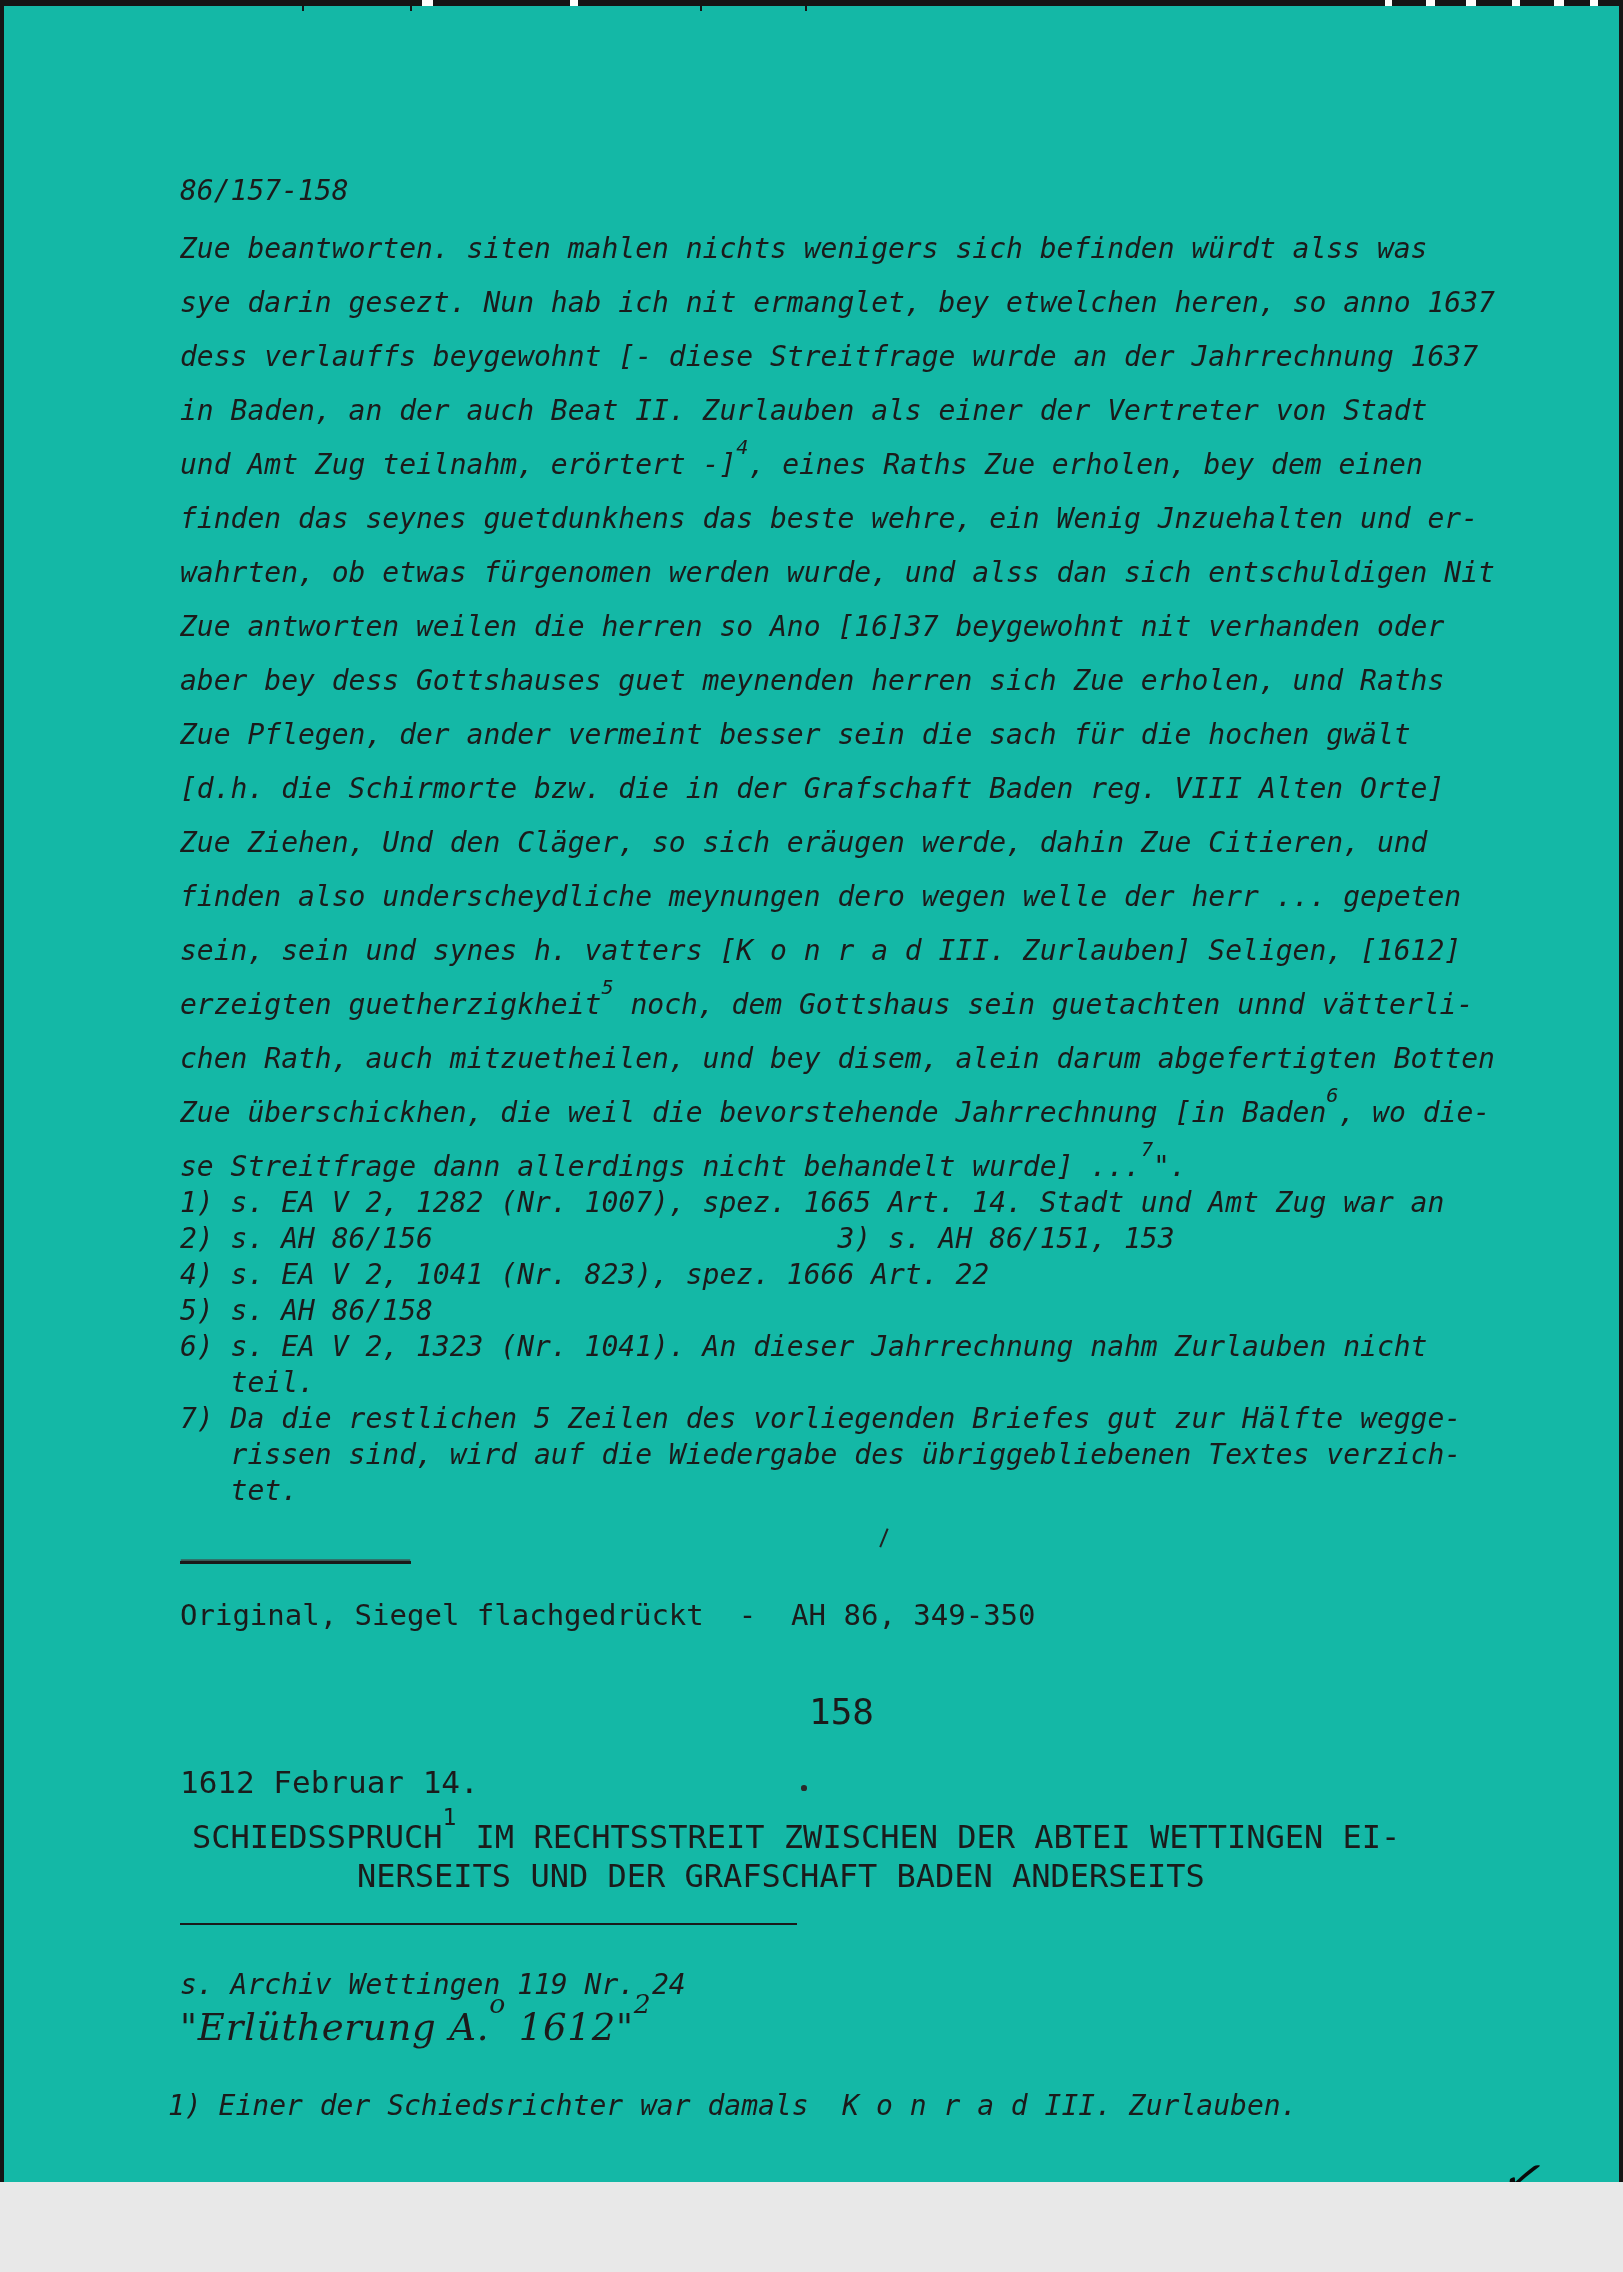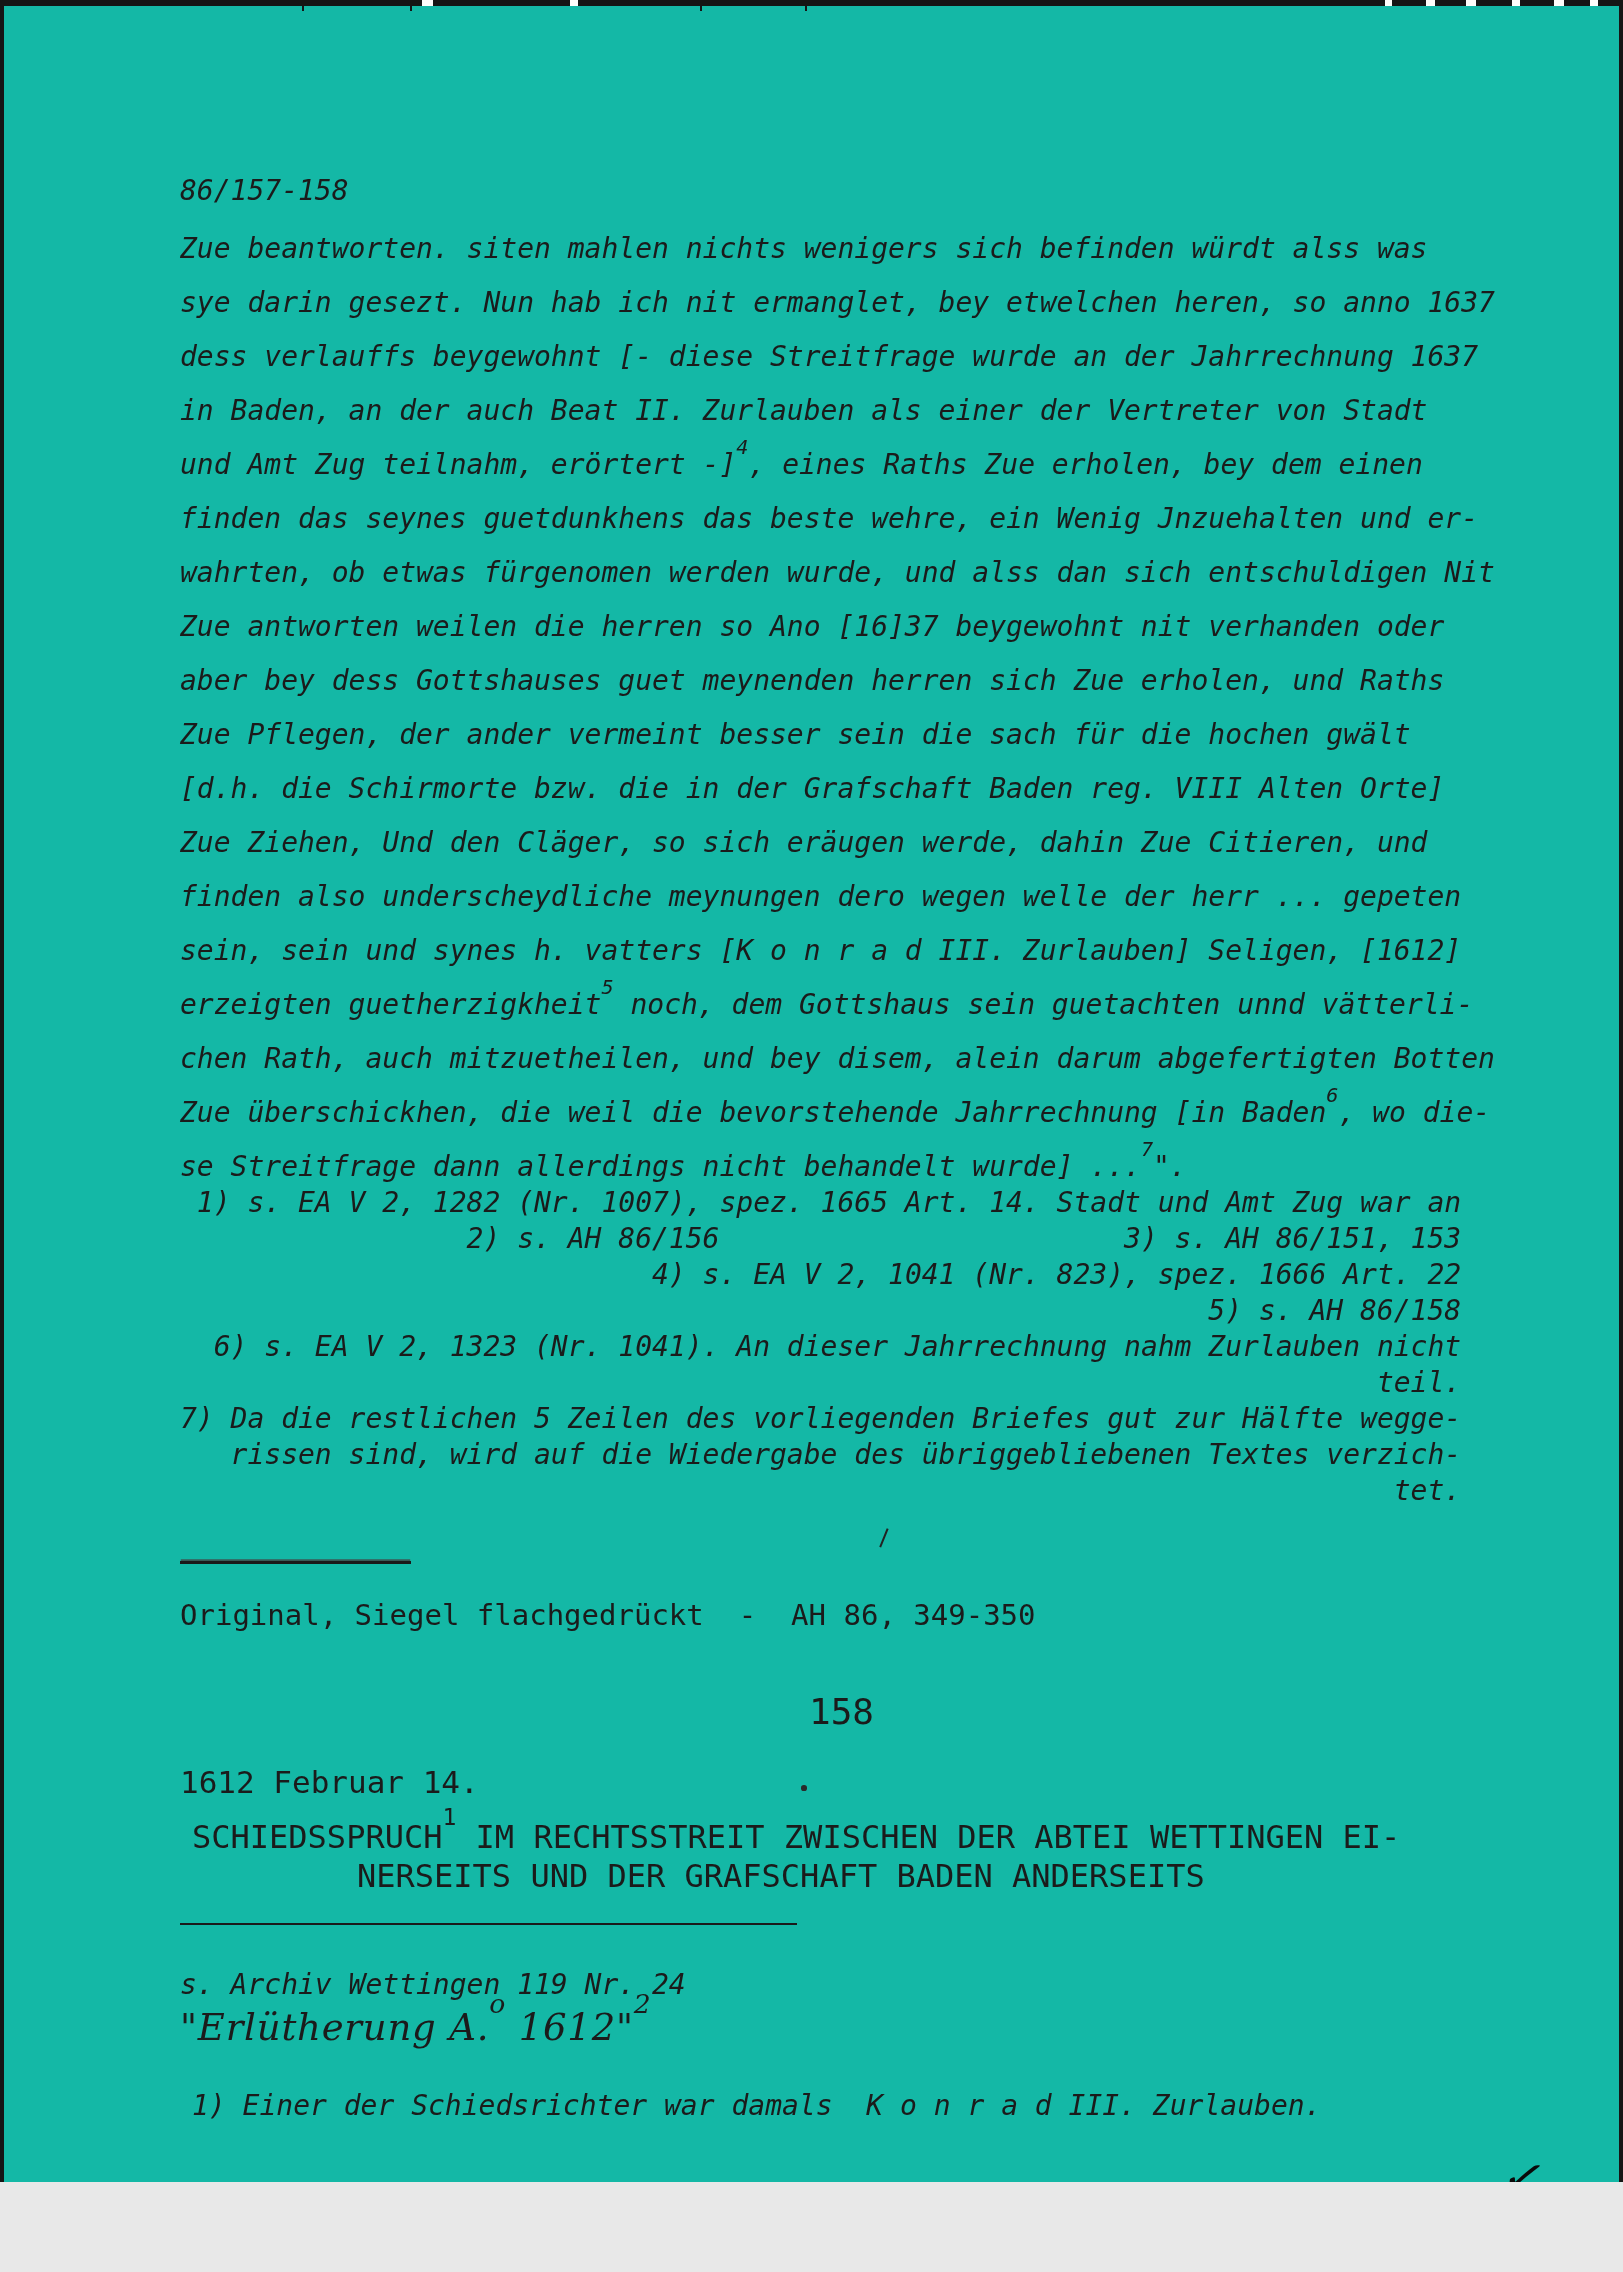--- a/index.html
+++ b/index.html
@@ -18,34 +18,34 @@
   .gap{position:absolute;top:0;height:5.7px;background:#fdfdfb;}
   .tick{position:absolute;top:4.9px;width:2.4px;height:6.5px;background:#151515;}
 
   .mono-i{font:italic 28px/1 "DejaVu Sans Mono", monospace;white-space:pre;}
   .mono-u{font:normal 29px/1 "DejaVu Sans Mono", monospace;white-space:pre;}
 
   .doc-ref{position:absolute;left:180px;top:177px;}
   .main-text{position:absolute;left:180px;top:232px;}
   .main-text .line{height:54px;font:italic 28px/1.2 "DejaVu Sans Mono", monospace;white-space:pre;}
   .footnotes{position:absolute;left:180px;top:1187px;}
-  .footnotes .line{height:36px;font:italic 28px/1.15 "DejaVu Sans Mono", monospace;white-space:pre;text-align:right;}
+  .footnotes .line{height:36px;font:italic 28px/1.15 "DejaVu Sans Mono", monospace;white-space:pre;}
 
   sup{font-size:0.72em;line-height:0;position:relative;top:-0.5em;}
 
   .rule-short{position:absolute;left:180px;top:1561px;width:231px;height:3.2px;background:#1a1a1a;box-shadow:0 -2.4px 0 -0.8px #444;}
   .provenance{position:absolute;left:180px;top:1601px;}
   .entry-number{position:absolute;left:809px;top:1694px;font:normal 36px/1 "DejaVu Sans Mono", monospace;}
   .entry-date{position:absolute;left:180px;top:1767px;font:normal 31px/1 "DejaVu Sans Mono", monospace;white-space:pre;}
   .title-1{position:absolute;left:180px;top:1821px;font:normal 32px/1 "DejaVu Sans Mono", monospace;white-space:pre;margin-left:12px;}
   .title-2{position:absolute;left:357px;top:1860px;font:normal 32px/1 "DejaVu Sans Mono", monospace;white-space:pre;}
   .rule-long{position:absolute;left:180px;top:1923px;width:617px;height:2.4px;background:#1a1a1a;}
   .source-ref{position:absolute;left:180px;top:1971px;}
   .quote{position:absolute;left:180px;top:2009px;font:italic 37px/1 "DejaVu Serif", serif;letter-spacing:0.8px;white-space:pre;}
-  .entry-fn{position:absolute;left:192px;top:2092px;}
+  .entry-fn{position:absolute;left:168px;top:2092px;}
 
   .hw-check{position:absolute;left:1500px;top:2153px;font:italic 47px/1 "DejaVu Serif", serif;transform:rotate(6deg);color:#0a0a0a;}
   .hw-num{position:absolute;left:1471px;top:2199px;font:italic 45px/1 "DejaVu Serif", serif;transform:rotate(-4deg);color:#0a0a0a;}
 
   .speck-slash{position:absolute;left:883px;top:1528px;width:2.4px;height:19.5px;background:#222;transform:rotate(22deg);}
   .speck-dot{position:absolute;left:801px;top:1785px;width:5.7px;height:5.7px;border-radius:50%;background:#2a2a2a;}
 </style>
 </head>
 <body>
 

